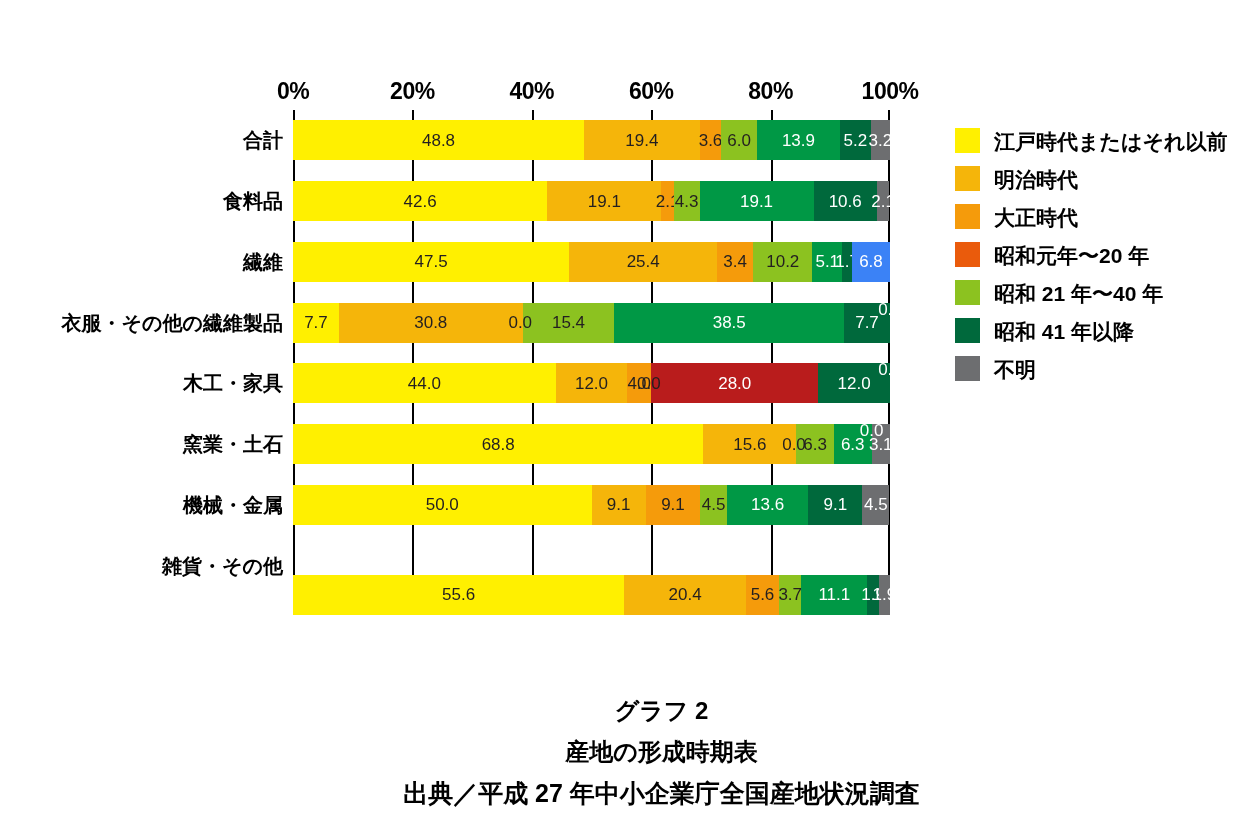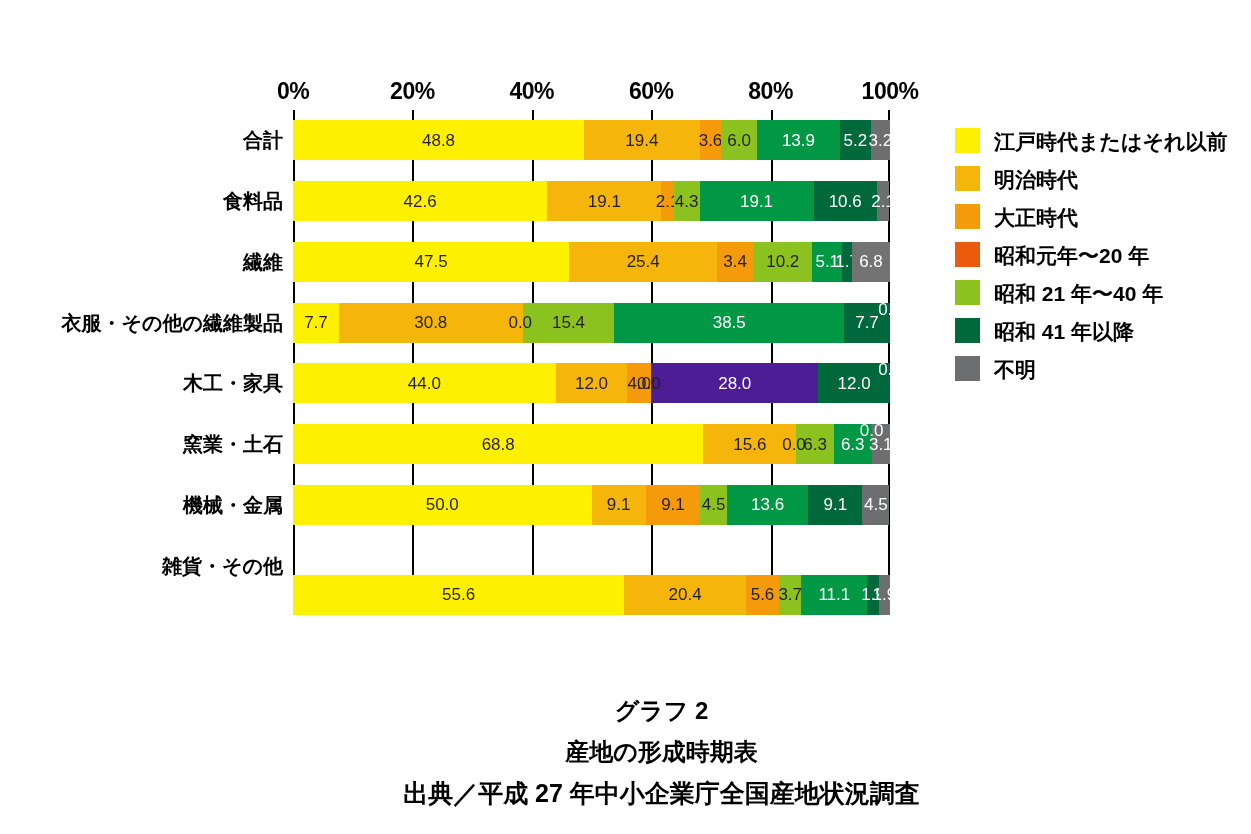--- a/index.html
+++ b/index.html
@@ -171,21 +171,21 @@
           <div class="seg dark zero" style="width: 0px; background: rgb(234, 91, 12);"></div>
           <div class="seg light" style="width: 60.894px; background: rgb(140, 194, 32);">
             <span class="val">10.2</span>
           </div>
           <div class="seg dark" style="width: 30.447px; background: rgb(0, 152, 69);">
             <span class="val">5.1</span>
           </div>
           <div class="seg dark" style="width: 10.149px; background: rgb(0, 105, 60);">
             <span class="val">1.7</span>
           </div>
-          <div class="seg dark" style="width: 39px; background: #737373;">
+          <div class="seg dark" style="width: 39px; background: #3b82f6;">
             <span class="val">6.8</span>
           </div>
         </div>
         <div class="bar-row" style="top: 192.625px; height: 40px;">
           <div class="seg light" style="width: 45.969px; background: rgb(255, 240, 0);">
             <span class="val">7.7</span>
           </div>
           <div class="seg light" style="width: 183.876px; background: rgb(245, 181, 10);">
             <span class="val">30.8</span>
           </div>
@@ -213,21 +213,21 @@
           <div class="seg light" style="width: 71.64px; background: rgb(245, 181, 10);">
             <span class="val">12.0</span>
           </div>
           <div class="seg light" style="width: 23.88px; background: rgb(245, 155, 11);">
             <span class="val">4.0</span>
           </div>
           <div class="seg dark zero" style="width: 0px; background: rgb(234, 91, 12);">
             <span class="val" style="color: rgb(35, 31, 32); transform: translateX(-60%);">0.0</span>
           </div>
           <div class="seg light zero" style="width: 0px; background: rgb(140, 194, 32);"></div>
-          <div class="seg dark" style="width: 167.16px; background: #4c1d95;">
+          <div class="seg dark" style="width: 167.16px; background: #b91c1c;">
             <span class="val">28.0</span>
           </div>
           <div class="seg dark" style="width: 71.64px; background: rgb(0, 105, 60);">
             <span class="val">12.0</span>
           </div>
           <div class="seg dark zero" style="width: 0px; background: rgb(109, 110, 112);">
             <span class="val" style="color: rgb(255, 255, 255); top: -2px;">0.0</span>
           </div>
         </div>
         <div class="bar-row" style="top: 314.125px; height: 40px;">

